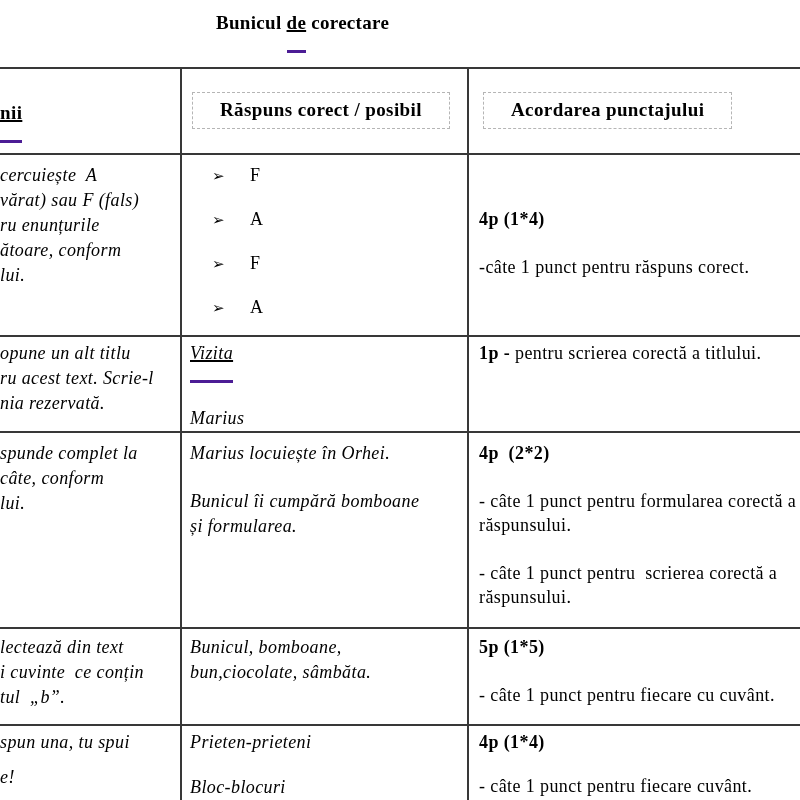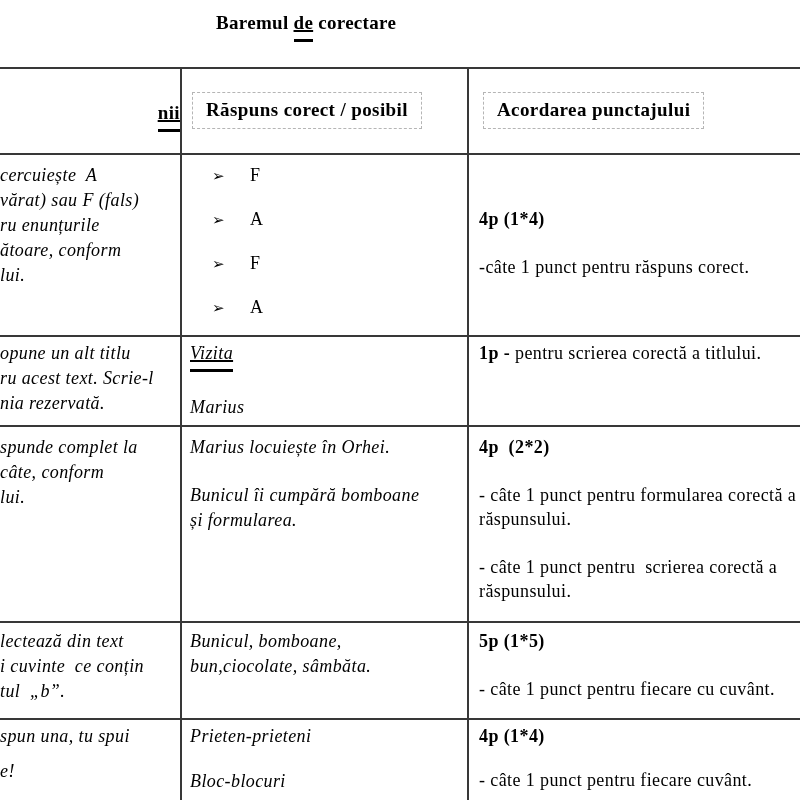--- a/index.html
+++ b/index.html
@@ -4,21 +4,21 @@
 <style>
   html,body{margin:0;padding:0;background:#fff;}
   .page{
     position:relative;width:800px;height:800px;overflow:hidden;background:#ffffff;
     font-family:"Liberation Serif","DejaVu Serif",serif;color:#000;
   }
   .title{
     position:absolute;left:216px;top:12px;font-size:19px;font-weight:bold;
     letter-spacing:0.3px;white-space:pre;
   }
-  .spell{display:inline-block;border-bottom:3px solid #000000;padding-bottom:6px;line-height:1.05;}
+  .spell{display:inline-block;border-bottom:3px solid #4c1d95;padding-bottom:17px;line-height:1.05;}
   .u-black{text-decoration:underline;text-decoration-thickness:1.5px;}
   table.rubric{
     position:absolute;left:-70px;top:67px;width:940px;
     border-collapse:collapse;table-layout:fixed;
   }
   table.rubric td{
     border:2px solid #383838;vertical-align:top;font-size:18px;letter-spacing:0.4px;
     overflow:visible;
   }
   .c1{padding:6px 0 0 68px;}
@@ -27,37 +27,37 @@
   .pt4{padding-top:4px;} .pt6{padding-top:6px;} .pt8{padding-top:8px;}
   .tr-h{height:86px;} .tr-1{height:182px;} .tr-2{height:90px;}
   .tr-3{height:196px;} .tr-4{height:97px;} .tr-5{height:170px;}
   .line{white-space:pre;line-height:25px;margin:0;font-style:italic;}
   .nline{white-space:pre;line-height:24px;margin:0;}
   .mt24{margin-top:24px;} .mt23{margin-top:23px;} .mt20{margin-top:20px;} .mt10{margin-top:10px;}
   .mt44{margin-top:44px;}
   .bold{font-weight:bold;}
   .ital{font-style:italic;}
   .hbox{
-    display:inline-block;border:1px dashed #b5b5b5;padding:6px 13px 7px;
+    display:inline-block;border:1px dashed #b5b5b5;padding:6px 27px 7px;
     font-weight:bold;font-size:19px;line-height:22px;margin-top:17px;white-space:pre;
   }
   .hbox.h2{margin-left:2px;}
   .hbox.h3{margin-left:4px;text-align:center;}
-  .h1frag{margin-top:27px;font-weight:bold;font-size:19px;white-space:pre;text-align:right;}
+  .h1frag{margin-top:27px;font-weight:bold;font-size:19px;white-space:pre;}
   .bullet-line{white-space:pre;line-height:24px;}
   .bullet-line + .bullet-line{margin-top:19px;}
   .b-arrow{display:inline-block;width:38px;font-size:15px;}
   .bullet-wrap{padding-left:22px;}
 </style>
 </head>
 <body>
 
 <div class="page">
 
-  <div class="title"><span>Baremul</span> <span class="spell"><span class="u-black">de</span></span> <span>corectare</span></div>
+  <div class="title"><span>Bunicul</span> <span class="spell"><span class="u-black">de</span></span> <span>corectare</span></div>
 
   <table class="rubric">
     <colgroup>
         <col style="width:250px">
         <col style="width:287px">
         <col style="width:403px">
       </colgroup>
 
     <tbody>
         <tr class="tr-h">

